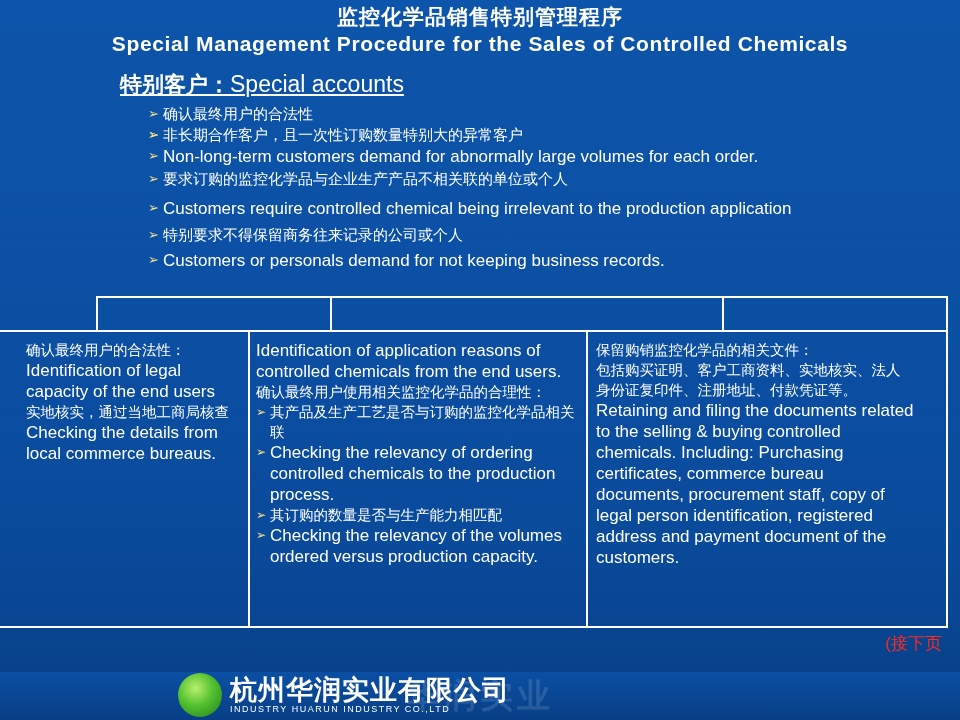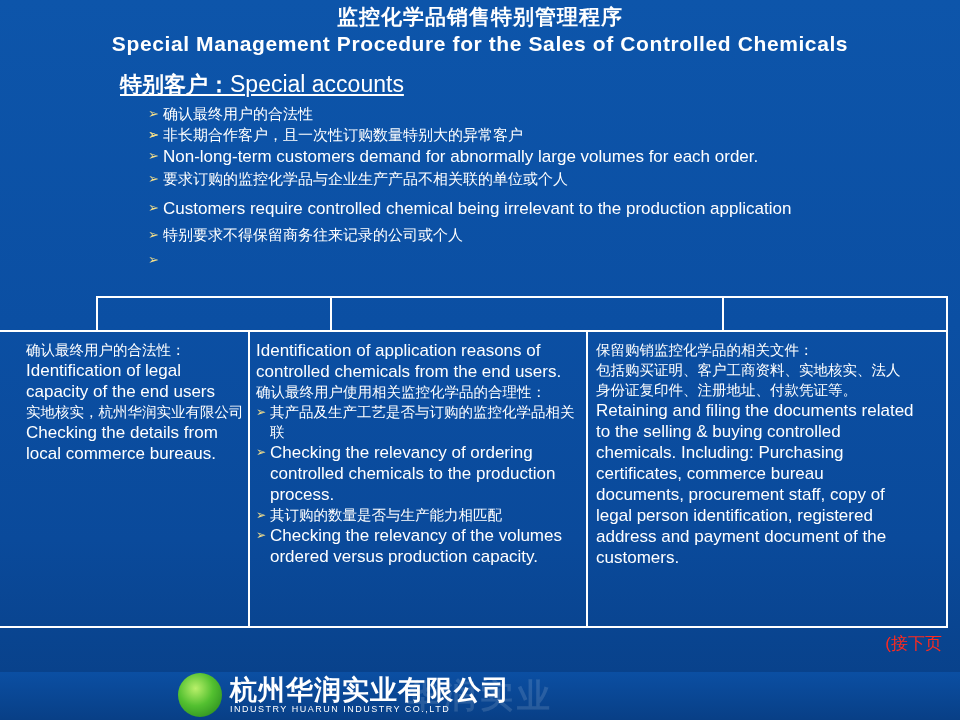--- a/index.html
+++ b/index.html
@@ -201,37 +201,37 @@
   </div>
 
   <div class="bullets">
     <div class="bullet cn"><span class="arrow">➢</span><span>确认最终用户的合法性</span></div>
     <div class="bullet en"><span class="arrow">➢</span></div>
     <div class="bullet cn"><span class="arrow">➢</span><span>非长期合作客户，且一次性订购数量特别大的异常客户</span></div>
     <div class="bullet en"><span class="arrow">➢</span><span>Non-long-term customers demand for abnormally large volumes for each order.</span></div>
     <div class="bullet cn"><span class="arrow">➢</span><span>要求订购的监控化学品与企业生产产品不相关联的单位或个人</span></div>
     <div class="bullet en" style="margin-top:8px;"><span class="arrow">➢</span><span>Customers require controlled chemical being irrelevant to the production application</span></div>
     <div class="bullet cn" style="margin-top:4px;"><span class="arrow">➢</span><span>特别要求不得保留商务往来记录的公司或个人</span></div>
-    <div class="bullet en" style="margin-top:4px;"><span class="arrow">➢</span></div>
+    <div class="bullet en" style="margin-top:4px;"><span class="arrow">➢</span><span>Customers or personals demand for not keeping business records.</span></div>
   </div>
 
   <div class="conn" style="left:96px; top:296px; width:852px; height:2px;"></div>
   <div class="conn" style="left:96px; top:296px; width:2px; height:34px;"></div>
   <div class="conn" style="left:330px; top:296px; width:2px; height:34px;"></div>
   <div class="conn" style="left:722px; top:296px; width:2px; height:34px;"></div>
   <div class="conn" style="left:946px; top:296px; width:2px; height:332px;"></div>
   <div class="conn" style="left:0px; top:330px; width:948px; height:2px;"></div>
   <div class="conn" style="left:0px; top:626px; width:948px; height:2px;"></div>
   <div class="conn" style="left:248px; top:330px; width:2px; height:298px;"></div>
   <div class="conn" style="left:586px; top:330px; width:2px; height:298px;"></div>
 
   <div class="col col1">
     <div class="ln cn">确认最终用户的合法性：</div>
     <div class="ln en">Identification of legal capacity of the end users</div>
-    <div class="ln cn">实地核实，杭州华润实业有限公司</div>
+    <div class="ln cn">实地核实，通过当地工商局核查</div>
     <div class="ln en">Checking the details from local commerce bureaus.</div>
   </div>
 
   <div class="col col2">
     <div class="ln en">Identification of application reasons of controlled chemicals from the end users.</div>
     <div class="ln cn">确认最终用户使用相关监控化学品的合理性：</div>
     <div class="ln cn sub"><span class="arrow">➢</span><span>其产品及生产工艺是否与订购的监控化学品相关联</span></div>
     <div class="ln en sub"><span class="arrow">➢</span><span>Checking the relevancy of ordering controlled chemicals to the production process.</span></div>
     <div class="ln cn sub"><span class="arrow">➢</span><span>其订购的数量是否与生产能力相匹配</span></div>
     <div class="ln en sub"><span class="arrow">➢</span><span>Checking the relevancy of the volumes ordered versus production capacity.</span></div>

